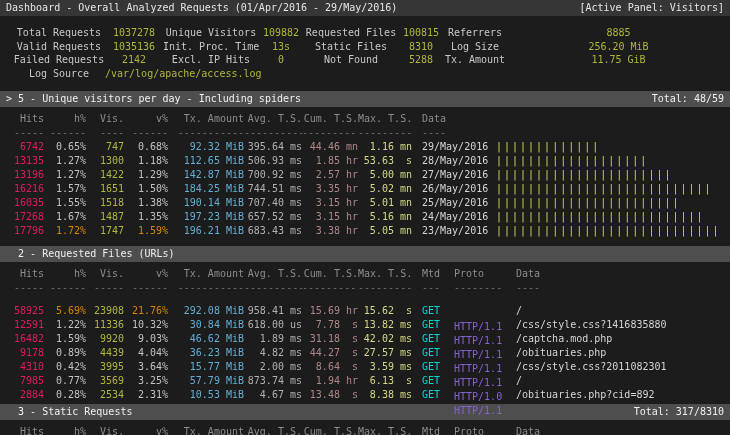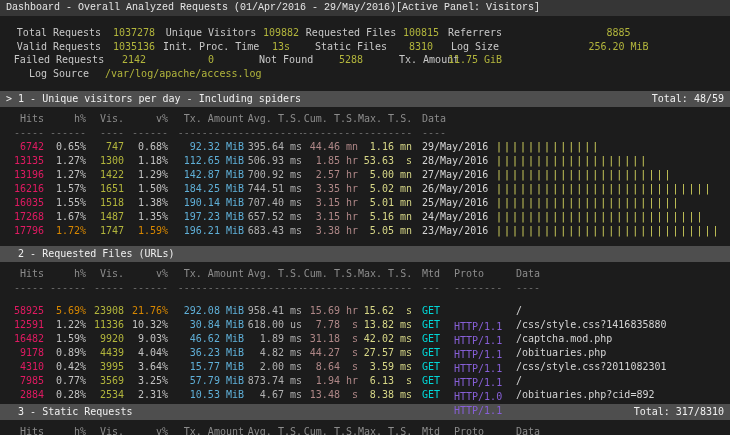--- a/index.html
+++ b/index.html
@@ -4,21 +4,21 @@
 <style>
   html,body{margin:0;padding:0;background:#141414;}
   .screen{
     position:relative;width:730px;height:435px;overflow:hidden;
     background:#1c1c1c;
     font-family:"DejaVu Sans Mono","Liberation Mono",monospace;
     font-size:10px;color:#c8c8c8;
   }
   .titlebar{
     height:16px;line-height:16px;background:#363636;color:#e6e6e6;
-    display:flex;justify-content:flex-start;padding:0 6px;white-space:pre;font-family:Liberation Mono, monospace;
+    display:flex;justify-content:space-between;padding:0 6px;white-space:pre;
   }
   .summary{margin-top:10px;text-align:center;}
   .sumrow{
     display:grid;height:13.5px;line-height:13.5px;padding-left:13px;white-space:pre;
     grid-template-columns:92px 58px 96px 44px 96px 44px 64px auto;
   }
   .sumlabel{color:#c8c8c8;}
   .sumvalue{color:var(--c-value,#b2b53c);}
   .panelbar{
     height:16px;line-height:16px;background:#4e4e4e;color:#f0f0f0;
@@ -56,26 +56,26 @@
 
 <div class="screen">
   <div class="titlebar">
     <span>Dashboard - Overall Analyzed Requests (01/Apr/2016 - 29/May/2016)</span>
     <span>[Active Panel: Visitors]</span>
   </div>
 
   <div class="summary" id="summary">
       <div class="sumrow"><span class="sumlabel">Total Requests</span><span class="sumvalue">1037278</span><span class="sumlabel">Unique Visitors</span><span class="sumvalue">109882</span><span class="sumlabel">Requested Files</span><span class="sumvalue">100815</span><span class="sumlabel">Referrers</span><span class="sumvalue">8885</span></div>
       <div class="sumrow"><span class="sumlabel">Valid Requests</span><span class="sumvalue">1035136</span><span class="sumlabel">Init. Proc. Time</span><span class="sumvalue">13s</span><span class="sumlabel">Static Files</span><span class="sumvalue">8310</span><span class="sumlabel">Log Size</span><span class="sumvalue">256.20 MiB</span></div>
-      <div class="sumrow"><span class="sumlabel">Failed Requests</span><span class="sumvalue">2142</span><span class="sumvalue">0</span><span class="sumlabel">Not Found</span><span class="sumvalue">5288</span><span class="sumlabel">Tx. Amount</span><span class="sumvalue">11.75 GiB</span></div>
+      <div class="sumrow"><span class="sumlabel">Failed Requests</span><span class="sumvalue">2142</span><span class="sumlabel">Excl. IP Hits</span><span class="sumvalue">0</span><span class="sumlabel">Not Found</span><span class="sumvalue">5288</span><span class="sumlabel">Tx. Amount</span><span class="sumvalue">11.75 GiB</span></div>
       <div class="sumrow"><span class="sumlabel">Log Source</span><span class="sumvalue">/var/log/apache/access.log</span></div>
     </div>
 
   <div class="panelbar bar1">
-    <span class="ptitle"><span>&gt; </span><span>1 - Unique visitors per day - Including spiders</span></span>
+    <span class="ptitle"><span>&gt; </span><span>5 - Unique visitors per day - Including spiders</span></span>
     <span>Total: 48/59</span>
   </div>
   <div class="ptable">
       <div class="trow g1 hdr"><span class="cell c-hits">Hits</span><span class="cell c-hpct">h%</span><span class="cell c-vis">Vis.</span><span class="cell c-vpct">v%</span><span class="cell c-tx">Tx. Amount</span><span class="cell c-avg">Avg. T.S.</span><span class="cell c-cum">Cum. T.S.</span><span class="cell c-max">Max. T.S.</span><span class="cell c-data">Data</span><span class="cell c-bars"></span></div>
       <div class="trow g1 dsh"><span class="cell c-hits">-----</span><span class="cell c-hpct">------</span><span class="cell c-vis">----</span><span class="cell c-vpct">------</span><span class="cell c-tx">-----------</span><span class="cell c-avg">----------</span><span class="cell c-cum">----------</span><span class="cell c-max">----------</span><span class="cell c-data">----</span><span class="cell c-bars"></span></div>
       <div class="trow g1 "><span class="cell c-hits k-hits">6742</span><span class="cell c-hpct k-hpct">0.65%</span><span class="cell c-vis k-vis">747</span><span class="cell c-vpct k-vpct">0.68%</span><span class="cell c-tx k-tx">92.32 MiB</span><span class="cell c-avg k-avg">395.64 ms</span><span class="cell c-cum k-cum">44.46 mn</span><span class="cell c-max k-max">1.16 mn</span><span class="cell c-data k-data">29/May/2016</span><span class="cell c-bars">|||||||||||||</span></div>
       <div class="trow g1 "><span class="cell c-hits k-hits">13135</span><span class="cell c-hpct k-hpct">1.27%</span><span class="cell c-vis k-vis">1300</span><span class="cell c-vpct k-vpct">1.18%</span><span class="cell c-tx k-tx">112.65 MiB</span><span class="cell c-avg k-avg">506.93 ms</span><span class="cell c-cum k-cum">1.85 hr</span><span class="cell c-max k-max">53.63  s</span><span class="cell c-data k-data">28/May/2016</span><span class="cell c-bars">|||||||||||||||||||</span></div>
       <div class="trow g1 "><span class="cell c-hits k-hits">13196</span><span class="cell c-hpct k-hpct">1.27%</span><span class="cell c-vis k-vis">1422</span><span class="cell c-vpct k-vpct">1.29%</span><span class="cell c-tx k-tx">142.87 MiB</span><span class="cell c-avg k-avg">700.92 ms</span><span class="cell c-cum k-cum">2.57 hr</span><span class="cell c-max k-max">5.00 mn</span><span class="cell c-data k-data">27/May/2016</span><span class="cell c-bars">||||||||||||||||||||||</span></div>
       <div class="trow g1 "><span class="cell c-hits k-hits">16216</span><span class="cell c-hpct k-hpct">1.57%</span><span class="cell c-vis k-vis">1651</span><span class="cell c-vpct k-vpct">1.50%</span><span class="cell c-tx k-tx">184.25 MiB</span><span class="cell c-avg k-avg">744.51 ms</span><span class="cell c-cum k-cum">3.35 hr</span><span class="cell c-max k-max">5.02 mn</span><span class="cell c-data k-data">26/May/2016</span><span class="cell c-bars">|||||||||||||||||||||||||||</span></div>
       <div class="trow g1 "><span class="cell c-hits k-hits">16035</span><span class="cell c-hpct k-hpct">1.55%</span><span class="cell c-vis k-vis">1518</span><span class="cell c-vpct k-vpct">1.38%</span><span class="cell c-tx k-tx">190.14 MiB</span><span class="cell c-avg k-avg">707.40 ms</span><span class="cell c-cum k-cum">3.15 hr</span><span class="cell c-max k-max">5.01 mn</span><span class="cell c-data k-data">25/May/2016</span><span class="cell c-bars">|||||||||||||||||||||||</span></div>

